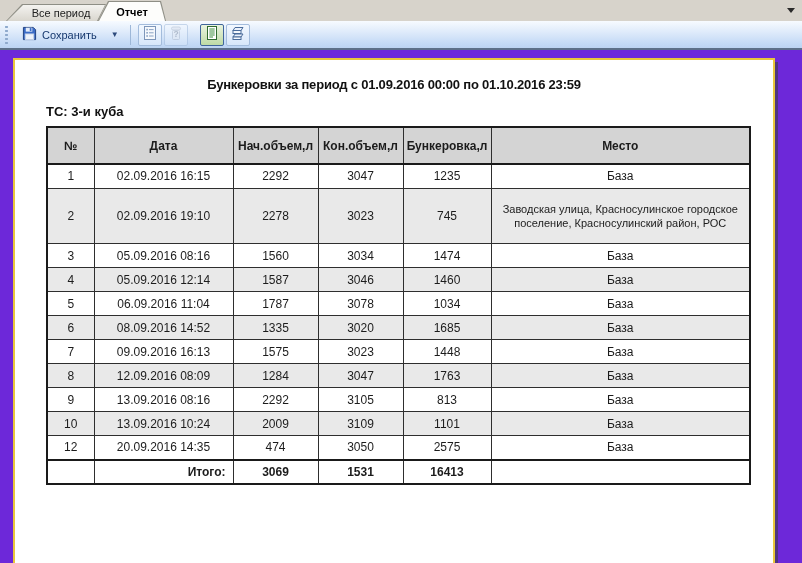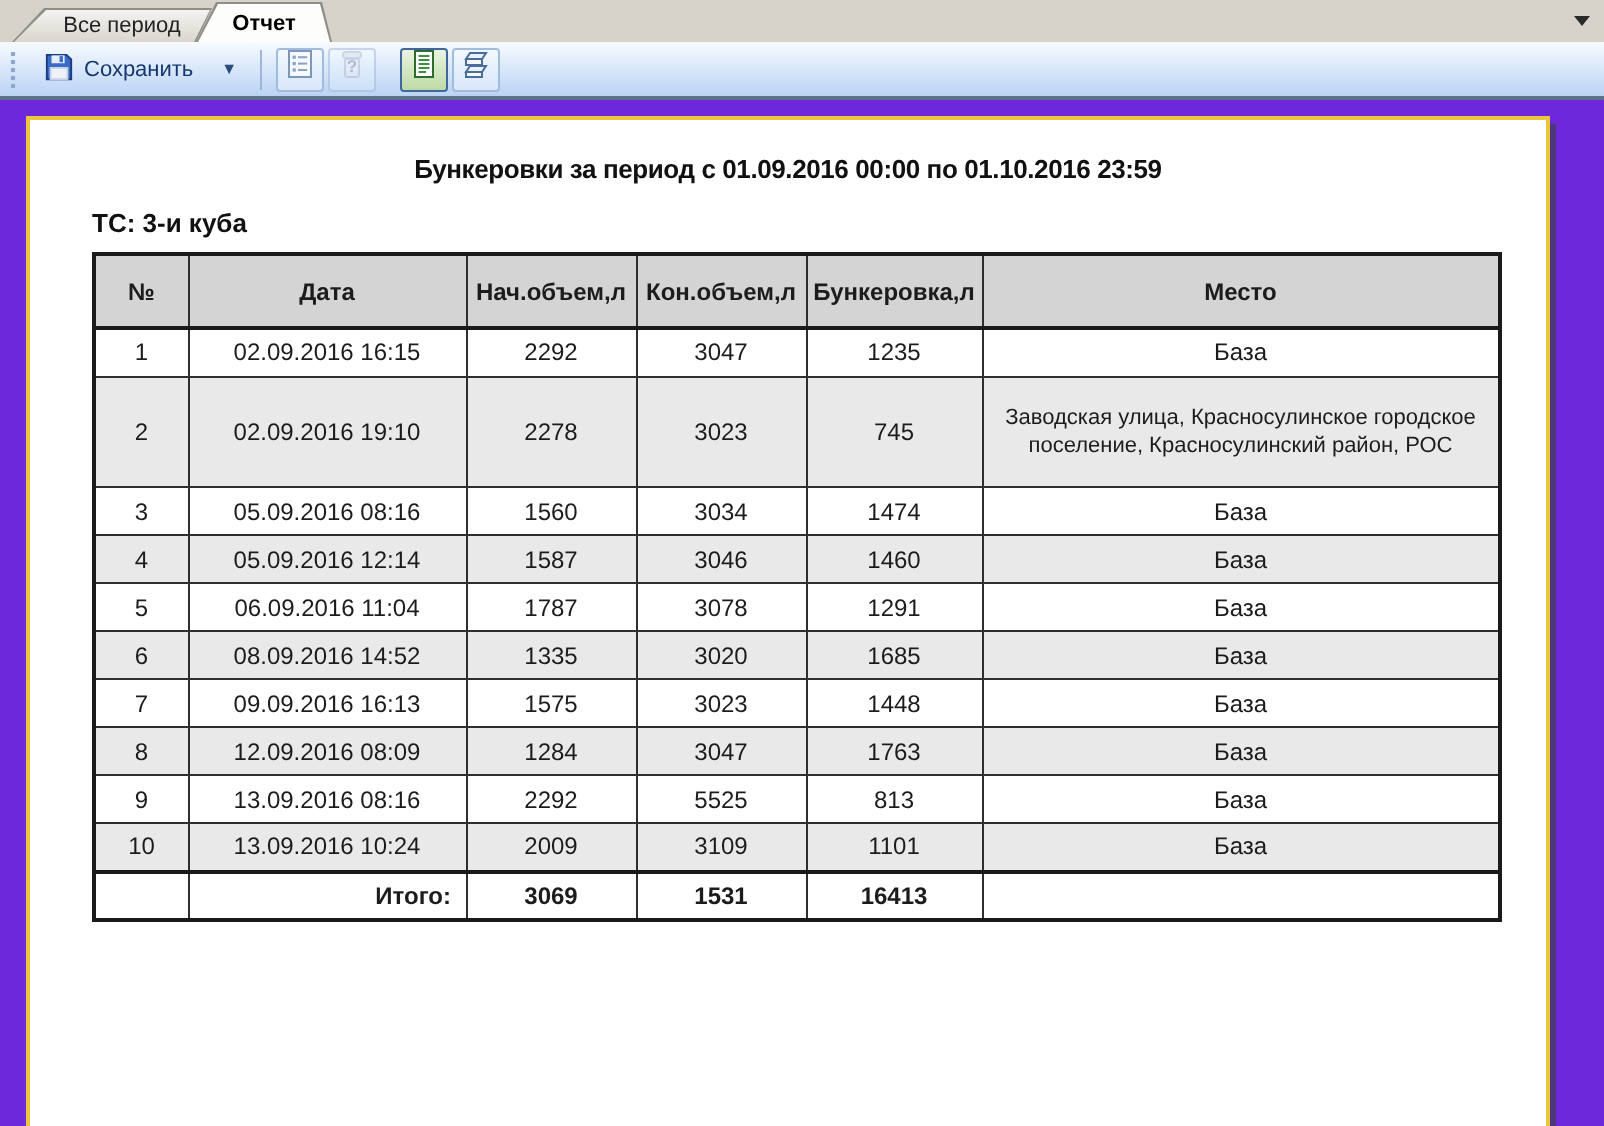--- a/index.html
+++ b/index.html
@@ -188,21 +188,21 @@
             <td>1587</td>
             <td>3046</td>
             <td>1460</td>
             <td>База</td>
           </tr>
           <tr>
             <td>5</td>
             <td>06.09.2016 11:04</td>
             <td>1787</td>
             <td>3078</td>
-            <td>1291</td>
+            <td>1034</td>
             <td>База</td>
           </tr>
           <tr>
             <td>6</td>
             <td>08.09.2016 14:52</td>
             <td>1335</td>
             <td>3020</td>
             <td>1685</td>
             <td>База</td>
           </tr>
@@ -219,30 +219,38 @@
             <td>12.09.2016 08:09</td>
             <td>1284</td>
             <td>3047</td>
             <td>1763</td>
             <td>База</td>
           </tr>
           <tr>
             <td>9</td>
             <td>13.09.2016 08:16</td>
             <td>2292</td>
-            <td>5525</td>
+            <td>3105</td>
             <td>813</td>
             <td>База</td>
           </tr>
           <tr>
             <td>10</td>
             <td>13.09.2016 10:24</td>
             <td>2009</td>
             <td>3109</td>
             <td>1101</td>
+            <td>База</td>
+          </tr>
+          <tr>
+            <td>12</td>
+            <td>20.09.2016 14:35</td>
+            <td>474</td>
+            <td>3050</td>
+            <td>2575</td>
             <td>База</td>
           </tr>
         </tbody>
       <tfoot>
         <tr>
           <td></td>
           <td class="lbl">Итого:</td>
           <td>3069</td>
           <td>1531</td>
           <td>16413</td>

